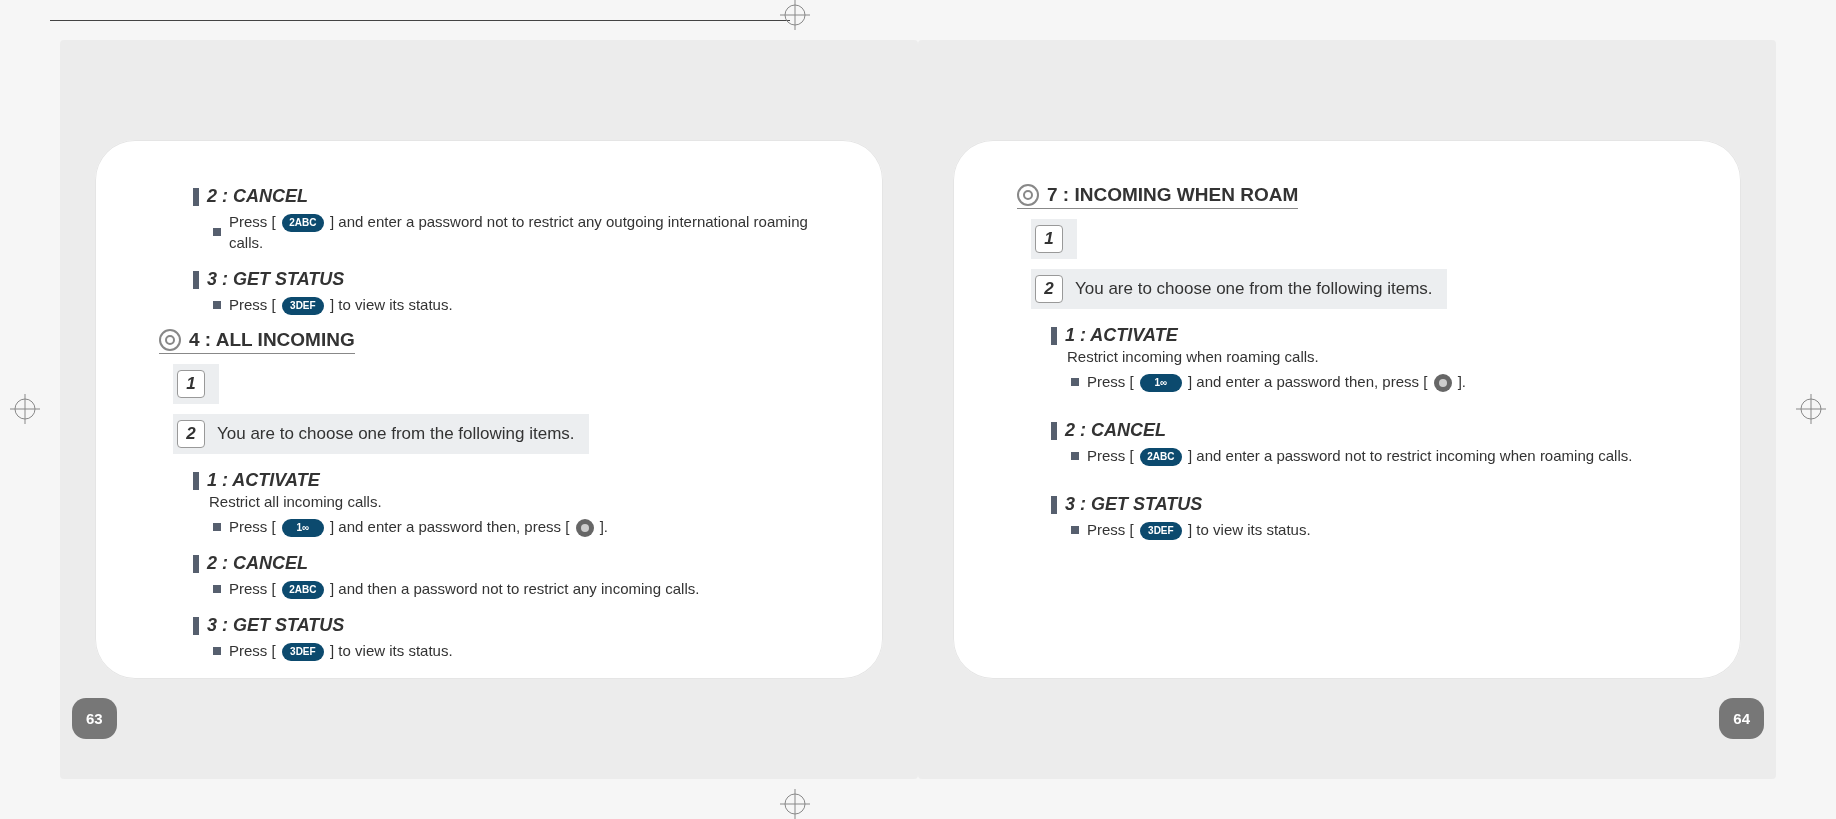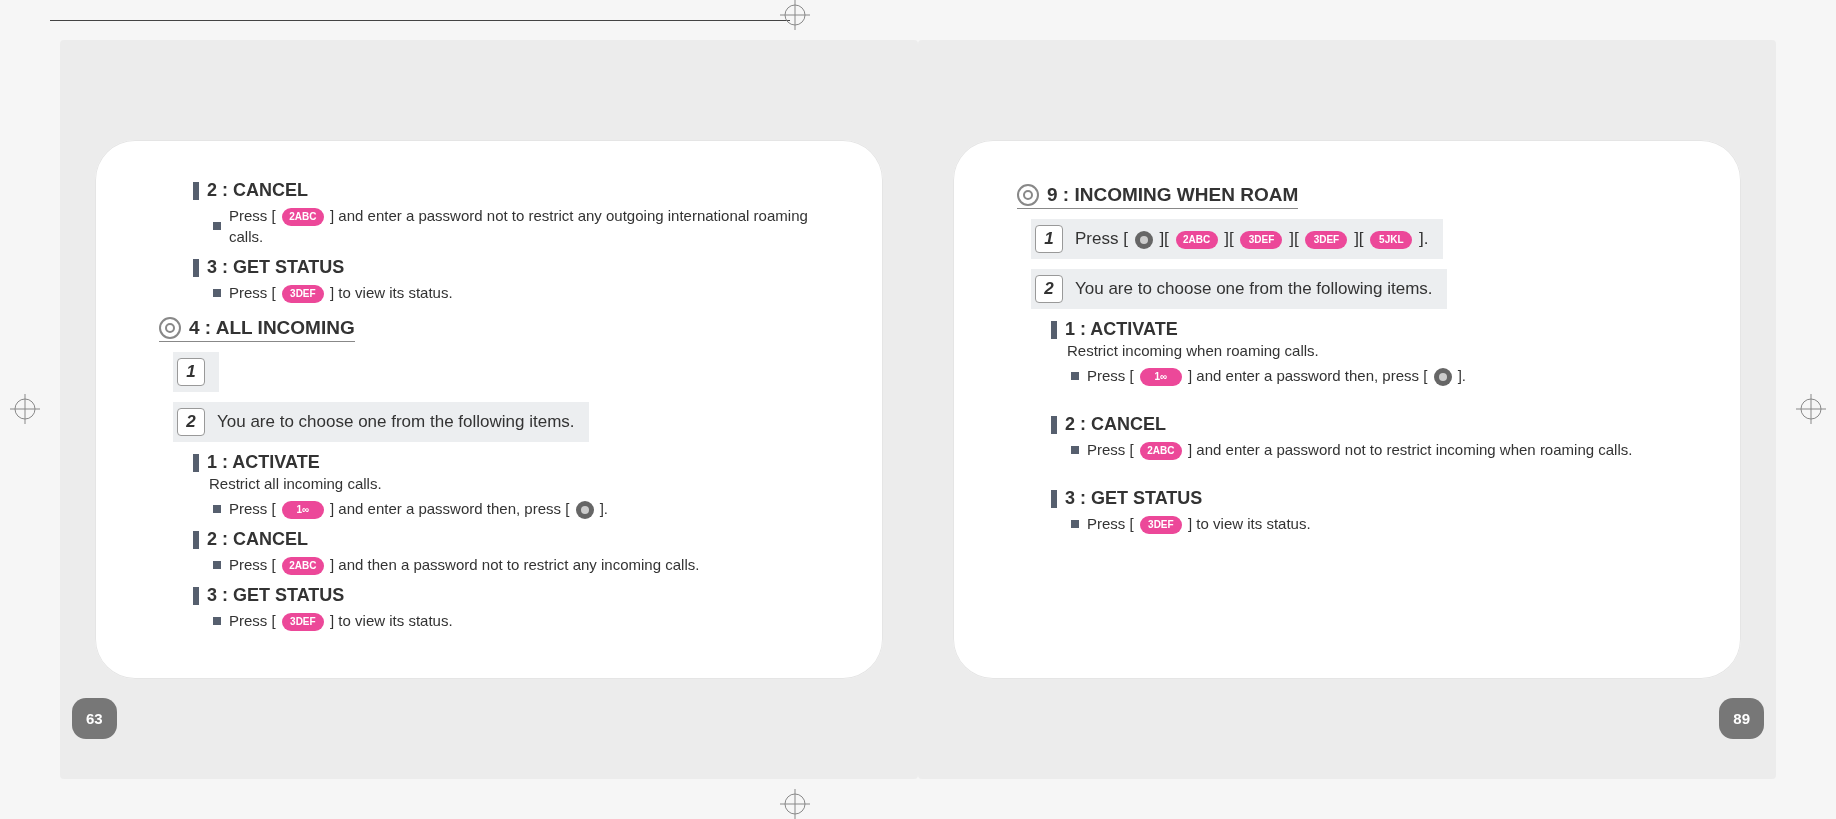--- a/index.html
+++ b/index.html
@@ -132,21 +132,22 @@
     border:2px solid #888;
     border-radius:50%;
   }
 
   .sub-title {
     display: flex;
     align-items: center;
     gap: 8px;
     font-size: 18px;
     font-weight: bold;
-    margin: 10px 0 2px 8px;
+    margin: 16px 0 2px 8px;
+    font-style: italic;
   }
   .sub-title .bar {
     width: 6px;
     height: 18px;
     background: #565f6e;
     display: inline-block;
   }
   .sub-desc {
     font-size: 15px;
     margin: 2px 0 6px 24px;
@@ -192,21 +193,21 @@
   }
   .bullet-row .txt { display: inline; }
 
   .key {
     display: inline-flex;
     align-items: center;
     justify-content: center;
     min-width: 30px;
     height: 18px;
     padding: 0 6px;
-    background: #ec4899;
+    background: #0c4a6e;
     color: #fff;
     border-radius: 10px;
     font-size: 10px;
     font-weight: bold;
     vertical-align: middle;
     margin: 0 2px;
   }
   .key.round {
     min-width: 18px;
     width: 18px;
@@ -349,38 +350,25 @@
 
       </div>
       <div class="page-num left">63</div>
     </div>
 
     <div class="page">
       <div class="card">
 
         <div class="sec-title">
           <span class="swirl"></span>
-          <span>9 : INCOMING WHEN ROAM</span>
+          <span>7 : INCOMING WHEN ROAM</span>
         </div>
 
         <div class="step">
           <span class="badge">1</span>
-          <span>
-            <span>Press [</span>
-            <span class="key round"></span>
-            <span>][</span>
-            <span class="key">2ABC</span>
-            <span>][</span>
-            <span class="key">3DEF</span>
-            <span>][</span>
-            <span class="key">3DEF</span>
-            <span>][</span>
-            <span class="key">5JKL</span>
-            <span>].</span>
-          </span>
         </div>
 
         <div class="step">
           <span class="badge">2</span>
           <span>You are to choose one from the following items.</span>
         </div>
 
         <div class="sub-title">
           <span class="bar"></span>
           <span>1 : ACTIVATE</span>
@@ -417,17 +405,17 @@
         <div class="bullet-row">
           <span class="sq"></span>
           <span class="txt">
             <span>Press [</span>
             <span class="key">3DEF</span>
             <span>] to view its status.</span>
           </span>
         </div>
 
       </div>
-      <div class="page-num right">89</div>
+      <div class="page-num right">64</div>
     </div>
 
   </div>
 </div>
 
 </body></html>

